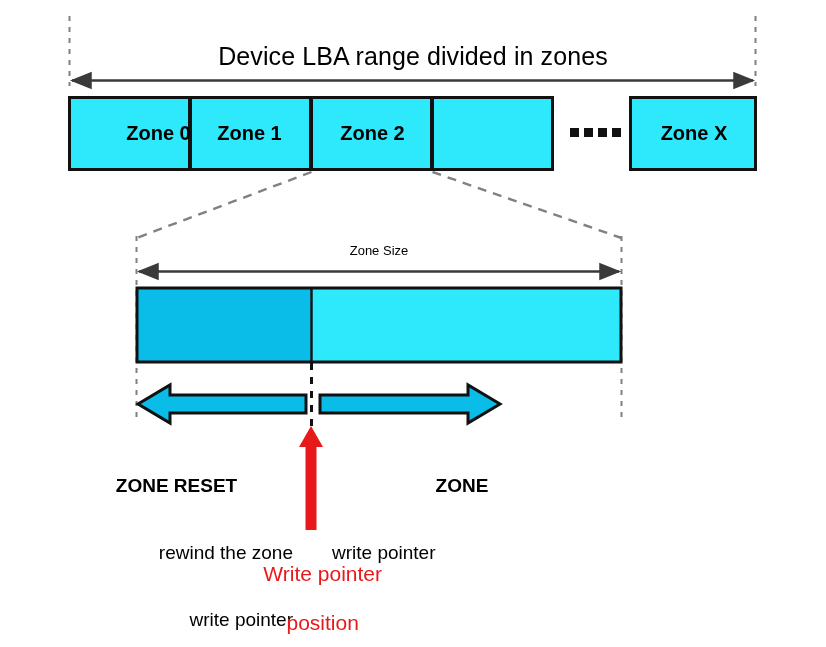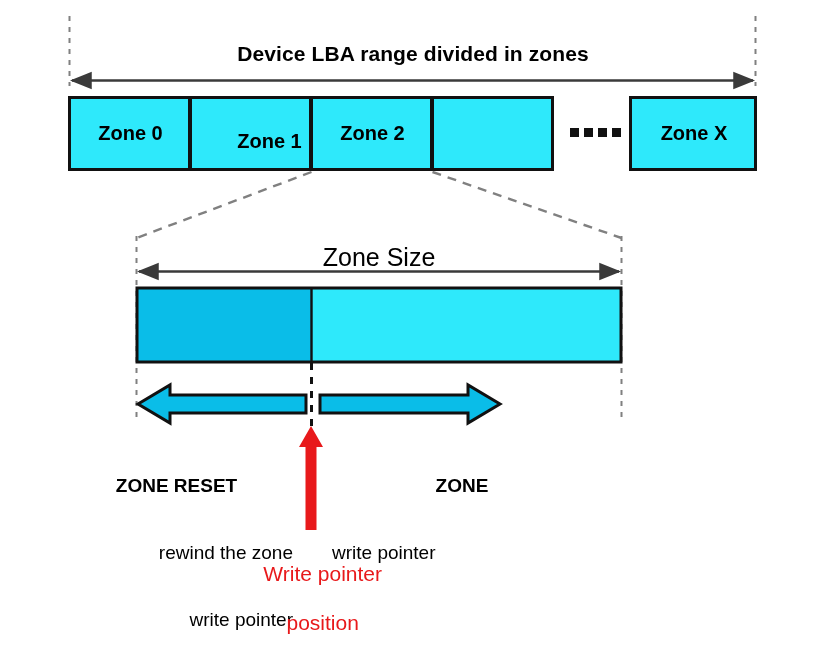--- a/index.html
+++ b/index.html
@@ -34,31 +34,31 @@
     white-space: pre;
     color: #000000;
     line-height: 1.18;
   }
 
   .lbl-lba {
     left: 0;
     top: 42px;
     width: 826px;
     text-align: center;
-    font-size: 21px;
-    font-weight: 700;
+    font-size: 25px;
+    font-weight: 400;
     letter-spacing: 0.1px;
   }
 
   .lbl-zonesize {
     left: 136px;
     top: 243px;
     width: 486px;
     text-align: center;
-    font-size: 25px;
+    font-size: 13px;
     font-weight: 400;
   }
 
   .zonebox-label {
     position: absolute;
     display: flex;
     align-items: center;
     justify-content: center;
     font-size: 20px;
     font-weight: bold;
@@ -178,23 +178,23 @@
     </g>
 
     <g>
       <path d="M 311,426 L 323,447 L 316.5,447 L 316.5,530 L 305.5,530 L 305.5,447 L 299,447 Z" fill="#e8191b"></path>
     </g>
 
   </svg>
 
   <div class="txt lbl-lba">Device LBA range divided in zones</div>
 
-  <div class="zonebox-label" style="left:69px; width:123px;">Zone 0</div>
-
-  <div class="zonebox-label" style="left:208px; width:123px;margin-top:8px;">Zone 1</div>
+  <div class="zonebox-label" style="left:69px; width:123px;padding-left:28px;">Zone 0</div>
+
+  <div class="zonebox-label" style="left:188px; width:123px;">Zone 1</div>
 
   <div class="zonebox-label" style="left:311px; width:123px;">Zone 2</div>
 
 
   <div class="zonebox-label" style="left:630px; width:128px;">Zone X</div>
 
   <div class="txt lbl-zonesize">Zone Size</div>
 
   <div class="txt blk blk-reset">
     <span class="hd">ZONE RESET</span>

